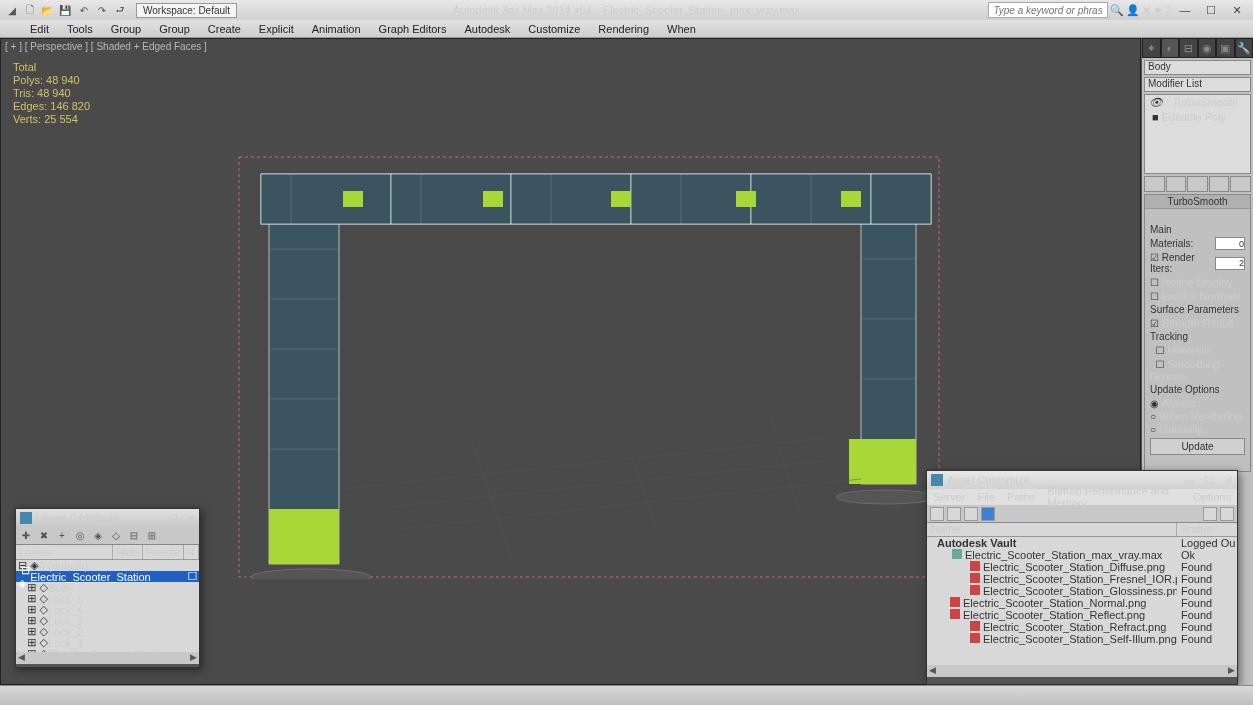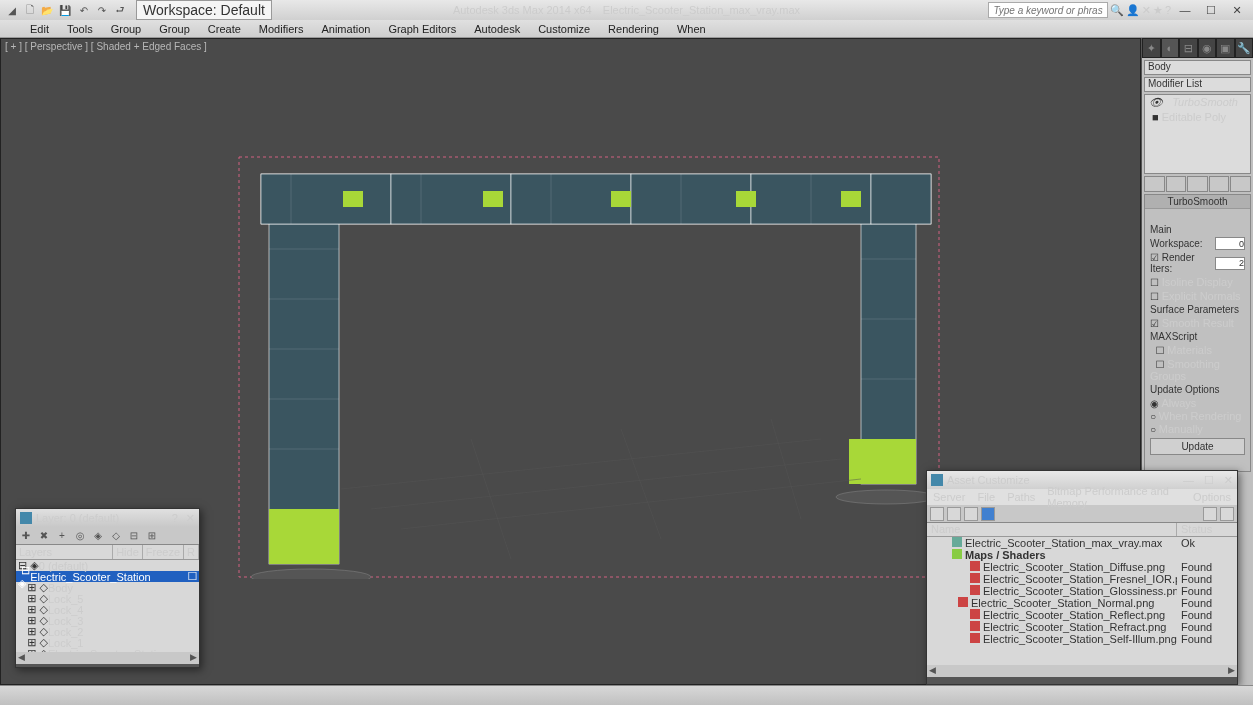--- a/index.html
+++ b/index.html
@@ -1,20 +1,20 @@
 <!DOCTYPE html>
 <html><head>
 <meta charset="utf-8">
 <style>
 *{margin:0;padding:0;box-sizing:border-box;font-family:"Segoe UI",Tahoma,sans-serif;font-size:11px;color:#ccc;user-select:none}
 body{background:#393939;width:1253px;height:705px;overflow:hidden;position:relative}
 .titlebar{height:20px;background:linear-gradient(#e8e8e8,#d0d0d0);display:flex;align-items:center;padding:0 4px;color:#333}
 .titlebar .qat{display:flex;gap:2px;align-items:center}
 .titlebar .qat span{width:16px;height:16px;display:flex;align-items:center;justify-content:center;font-size:10px;color:#555}
-.titlebar .ws{margin-left:8px;background:#f5f5f5;border:1px solid #999;padding:1px 6px;font-size:14px;color:#333}
+.titlebar .ws{margin-left:8px;background:#f5f5f5;border:1px solid #999;padding:1px 6px;font-size:10px;color:#333}
 .titlebar .center{position:absolute;left:50%;transform:translateX(-50%);color:#555;font-size:10px}
 .titlebar .right{margin-left:auto;display:flex;gap:2px;align-items:center}
 .titlebar .search{width:120px;height:16px;background:#fff;border:1px solid #aaa;font-size:10px;font-style:italic;color:#888;padding:0 4px}
 .titlebar .winbtn{width:24px;height:16px;display:flex;align-items:center;justify-content:center;color:#444}
 .menubar{height:18px;background:linear-gradient(#e0e0e0,#cecece);display:flex;align-items:center;padding-left:30px;gap:18px;color:#333;font-size:11px;border-bottom:1px solid #999}
 .menubar span{color:#222}
 .viewport{position:absolute;top:38px;left:0;right:112px;bottom:20px;background:#4a4a4a;border:1px solid #222}
 .vplabel{position:absolute;top:2px;left:4px;color:#b8b8b8;font-size:10px}
 .stats{position:absolute;top:22px;left:12px;color:#d4c064;font-size:10px;line-height:13px}
 .stats div{color:#d4c064}
@@ -104,31 +104,38 @@
     <span class="winbtn">✕</span>
   </div>
 </div>
 
 <div class="menubar">
   <span>Edit</span>
   <span>Tools</span>
   <span>Group</span>
   <span>Group</span>
   <span>Create</span>
-  <span>Modifiers</span>
+  <span>Explicit</span>
   <span>Animation</span>
   <span>Graph Editors</span>
   <span>Autodesk</span>
   <span>Customize</span>
   <span>Rendering</span>
   <span>When</span>
 </div>
 
 <div class="viewport">
   <div class="vplabel">[ + ] [ Perspective ] [ Shaded + Edged Faces ]</div>
+  <div class="stats">
+    <div>Total</div>
+    <div>Polys:   48 940</div>
+    <div>Tris:     48 940</div>
+    <div>Edges:  146 820</div>
+    <div>Verts:   25 554</div>
+  </div>
   <svg class="model-svg" width="740" height="480">
     <rect x="18" y="58" width="700" height="420" fill="none" stroke="#d06080" stroke-width="1" stroke-dasharray="3,3"></rect>
     <g stroke="#fff" stroke-width="0.6" fill="#3a5560">
       <rect x="40" y="75" width="670" height="50"></rect>
       <rect x="48" y="125" width="70" height="340"></rect>
       <rect x="640" y="125" width="55" height="260"></rect>
       <rect x="40" y="75" width="130" height="50"></rect>
         <rect x="170" y="75" width="120" height="50"></rect>
         <rect x="290" y="75" width="120" height="50"></rect>
         <rect x="410" y="75" width="120" height="50"></rect>
@@ -194,32 +201,32 @@
     <span></span>
     <span></span>
     <span></span>
     <span></span>
   </div>
   <div class="rollout">
     <div class="rollout-hdr">TurboSmooth</div>
     <div class="rollout-body">
       <label>Main</label>
       <div class="row">
-          <span>Workspace:</span>
+          <span>Materials:</span>
           <input value="0" style="">
         </div>
       <div class="row">
           <span>☑ <span>Render Iters:</span></span>
           <input value="2" style="">
         </div>
       <label>☐ <span>Isoline Display</span></label>
       <label>☐ <span>Explicit Normals</span></label>
       <label>Surface Parameters</label>
       <label>☑ <span>Smooth Result</span></label>
-      <label>MAXScript</label>
+      <label>Tracking</label>
       <label>&nbsp;&nbsp;☐ <span>Materials</span></label>
       <label>&nbsp;&nbsp;☐ <span>Smoothing Groups</span></label>
       <label>Update Options</label>
       <label class="radio">◉ <span>Always</span></label>
       <label class="radio">○ <span>When Rendering</span></label>
       <label class="radio">○ <span>Manually</span></label>
       <div class="btn-update">Update</div>
     </div>
   </div>
 </div>
@@ -290,46 +297,46 @@
     <span class="active"></span>
     <span class="spacer"></span>
     <span></span>
     <span></span>
   </div>
   <div class="cols">
     <span>Name</span>
       <span>Status</span>
   </div>
   <div class="list" id="asset-list">
+      <div class="row bold">
+        <span class="name" style="padding-left:10px">Autodesk Vault</span>
+        <span class="status">Logged Ou</span>
+      </div>
       <div class="row">
         <span class="name" style="padding-left:22px"><span class="fico" style="background:#6a9"></span>Electric_Scooter_Station_max_vray.max</span>
         <span class="status">Ok</span>
       </div>
-      <div class="row bold">
-        <span class="name" style="padding-left:22px"><span class="fico" style="background:#8c4"></span>Maps / Shaders</span>
-        <span class="status"></span>
-      </div>
       <div class="row">
         <span class="name" style="padding-left:40px"><span class="fico" style="background:#c44"></span>Electric_Scooter_Station_Diffuse.png</span>
         <span class="status">Found</span>
       </div>
       <div class="row">
         <span class="name" style="padding-left:40px"><span class="fico" style="background:#c44"></span>Electric_Scooter_Station_Fresnel_IOR.png</span>
         <span class="status">Found</span>
       </div>
       <div class="row">
         <span class="name" style="padding-left:40px"><span class="fico" style="background:#c44"></span>Electric_Scooter_Station_Glossiness.png</span>
         <span class="status">Found</span>
       </div>
       <div class="row">
-        <span class="name" style="padding-left:28px"><span class="fico" style="background:#c44"></span>Electric_Scooter_Station_Normal.png</span>
-        <span class="status">Found</span>
-      </div>
-      <div class="row">
-        <span class="name" style="padding-left:40px"><span class="fico" style="background:#c44"></span>Electric_Scooter_Station_Reflect.png</span>
+        <span class="name" style="padding-left:20px"><span class="fico" style="background:#c44"></span>Electric_Scooter_Station_Normal.png</span>
+        <span class="status">Found</span>
+      </div>
+      <div class="row">
+        <span class="name" style="padding-left:20px"><span class="fico" style="background:#c44"></span>Electric_Scooter_Station_Reflect.png</span>
         <span class="status">Found</span>
       </div>
       <div class="row">
         <span class="name" style="padding-left:40px"><span class="fico" style="background:#c44"></span>Electric_Scooter_Station_Refract.png</span>
         <span class="status">Found</span>
       </div>
       <div class="row">
         <span class="name" style="padding-left:40px"><span class="fico" style="background:#c44"></span>Electric_Scooter_Station_Self-Illum.png</span>
         <span class="status">Found</span>
       </div>

